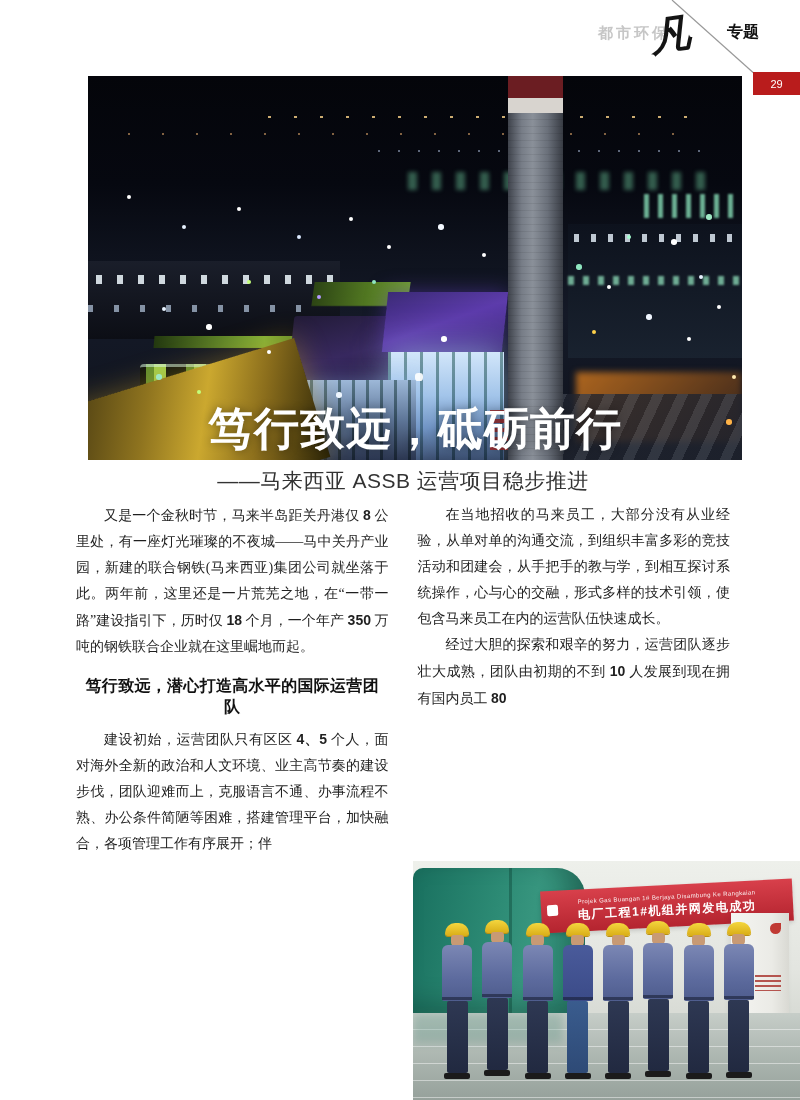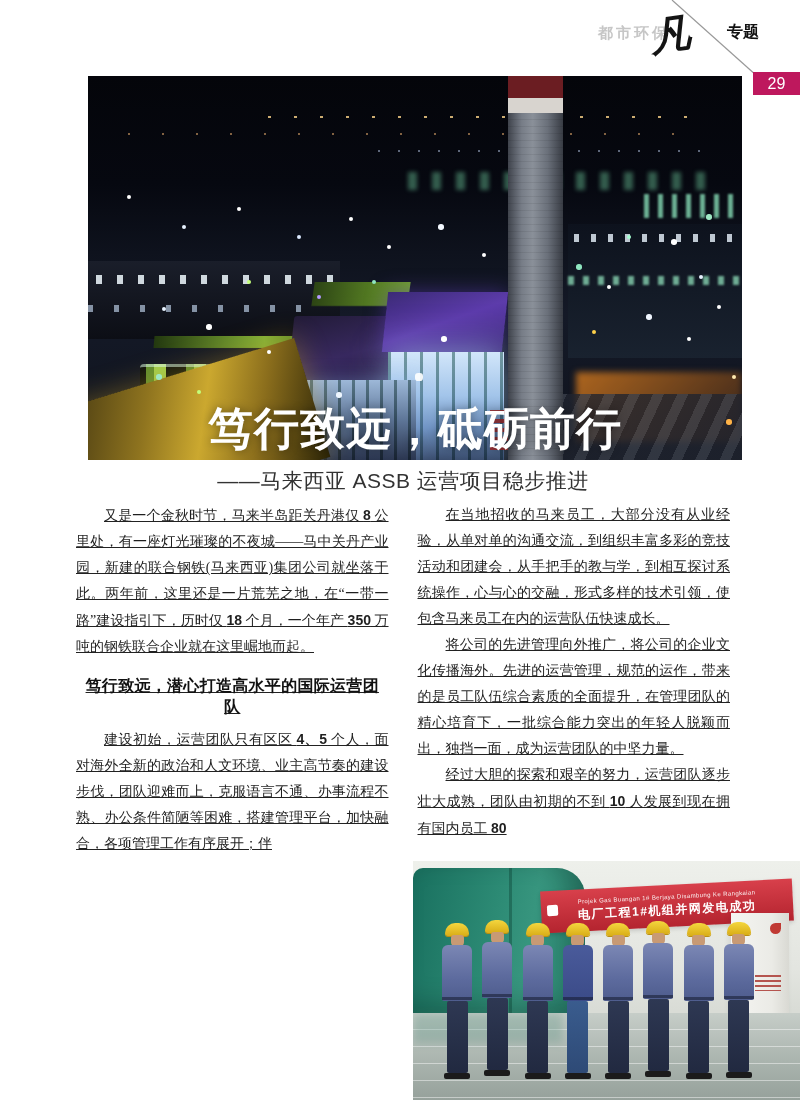--- a/index.html
+++ b/index.html
@@ -8,22 +8,22 @@
     overflow:hidden;font-family:"Liberation Serif","DejaVu Serif",serif;color:#222;
   }
   
   .hdr-logo{position:absolute;left:598px;top:24px;font-family:"Liberation Sans","DejaVu Sans",sans-serif;
     font-size:15px;letter-spacing:3px;color:#c6c6c6;font-weight:700;}
   .hdr-mark{position:absolute;left:650px;top:8px;font-size:40px;color:#141414;
     font-family:"DejaVu Serif",serif;font-style:italic;transform:rotate(-8deg);font-weight:700;}
   .hdr-line{position:absolute;left:0;top:0;pointer-events:none;}
   .hdr-section{position:absolute;left:727px;top:22px;font-family:"Liberation Sans","DejaVu Sans",sans-serif;
     font-size:16px;font-weight:700;color:#111;}
-  .hdr-pagebox{position:absolute;left:753px;top:72px;width:47px;height:23px;background:#be185d;
-    color:#fff;font-family:"Liberation Sans","DejaVu Sans",sans-serif;font-size:16px;
+  .hdr-pagebox{position:absolute;left:753px;top:72px;width:47px;height:23px;background:#b91c1c;
+    color:#fff;font-family:"Liberation Sans","DejaVu Sans",sans-serif;font-size:11px;
     display:flex;align-items:center;justify-content:center;}
   
   .hero{position:absolute;left:88px;top:76px;width:654px;height:384px;overflow:hidden;
     background:linear-gradient(180deg,#04050a 0%,#060810 28%,#0e121d 46%,#141927 62%,#0f131c 100%);}
   .hero *{position:absolute;}
   .hl1{left:180px;top:40px;width:430px;height:2px;
     background:repeating-linear-gradient(90deg,rgba(255,214,140,.8) 0 3px,transparent 3px 26px);filter:blur(.4px);}
   .hl2{left:40px;top:57px;width:560px;height:2px;
     background:repeating-linear-gradient(90deg,rgba(255,190,120,.5) 0 2px,transparent 2px 34px);filter:blur(.4px);}
   .hl3{left:290px;top:74px;width:340px;height:2px;
@@ -90,21 +90,21 @@
   .chimney .band-red{top:0;height:22px;background:#6b1d22;}
   .chimney .band-white{top:22px;height:15px;background:#d8d4cf;}
   .chimney .tex{top:37px;height:347px;width:100%;
     background:repeating-linear-gradient(180deg,transparent 0 6px,rgba(0,0,0,.07) 6px 7px);}
   .hero-title{left:0;bottom:1px;width:100%;text-align:center;color:#fff;
     font-family:"Liberation Sans","DejaVu Sans",sans-serif;font-weight:700;font-size:45px;
     letter-spacing:1px;text-shadow:0 0 10px rgba(0,0,0,.4);}
   
   .subtitle{position:absolute;left:76px;top:467px;width:654px;text-align:center;
     font-family:"Liberation Sans","DejaVu Sans",sans-serif;font-size:21px;color:#333;letter-spacing:.5px;}
-  .cols{position:absolute;left:76px;top:502px;width:654px;display:flex;gap:29px;text-decoration:underline;}
+  .cols{position:absolute;left:76px;top:502px;width:654px;display:flex;gap:29px;}
   .col{flex:1;}
   .col p{margin:0;font-size:14px;line-height:26px;text-align:justify;text-indent:2em;color:#1f1f1f;}
   .col p.cont{text-indent:0;}
   .col p b{font-family:"Liberation Sans","DejaVu Sans",sans-serif;font-weight:700;}
   .col h3{margin:16px 8px 8px;text-align:center;font-family:"Liberation Sans","DejaVu Sans",sans-serif;
     font-size:16px;font-weight:700;color:#111;letter-spacing:.3px;}
   
   .team{position:absolute;left:413px;top:861px;width:387px;height:239px;overflow:hidden;
     background:linear-gradient(180deg,#eef0eb 0%,#e3e5e0 45%,#d9dcd6 62%);}
   .team *{position:absolute;}
@@ -192,21 +192,20 @@
   <div class="subtitle">——马来西亚 ASSB 运营项目稳步推进</div>
 
   <div class="cols">
     <div class="col">
       <p>又是一个金秋时节，马来半岛距关丹港仅 <b>8</b> 公里处，有一座灯光璀璨的不夜城——马中关丹产业园，新建的联合钢铁(马来西亚)集团公司就坐落于此。两年前，这里还是一片荒芜之地，在“一带一路”建设指引下，历时仅 <b>18</b> 个月，一个年产 <b>350</b> 万吨的钢铁联合企业就在这里崛地而起。</p>
       <h3>笃行致远，潜心打造高水平的国际运营团队</h3>
       <p>建设初始，运营团队只有区区 <b>4、5</b> 个人，面对海外全新的政治和人文环境、业主高节奏的建设步伐，团队迎难而上，克服语言不通、办事流程不熟、办公条件简陋等困难，搭建管理平台，加快融合，各项管理工作有序展开；伴</p>
     </div>
     <div class="col">
       <p>在当地招收的马来员工，大部分没有从业经验，从单对单的沟通交流，到组织丰富多彩的竞技活动和团建会，从手把手的教与学，到相互探讨系统操作，心与心的交融，形式多样的技术引领，使包含马来员工在内的运营队伍快速成长。</p>
-      <p>将公司的先进管理向外推广，将公司的企业文化传播海外。先进的运营管理，规范的运作，带来的是员工队伍综合素质的全面提升，在管理团队的精心培育下，一批综合能力突出的年轻人脱颖而出，独挡一面，成为运营团队的中坚力量。</p>
       <p>经过大胆的探索和艰辛的努力，运营团队逐步壮大成熟，团队由初期的不到 <b>10</b> 人发展到现在拥有国内员工 <b>80</b></p>
     </div>
   </div>
 
   <figure class="team" style="margin:0">
     <i class="t-machine"></i>
     <div class="t-banner">
       <i class="blogo"></i>
       <span class="bl1">Projek Gas Buangan 1# Berjaya Disambung Ke Rangkaian</span>
       <span class="bl2">电厂工程1#机组并网发电成功</span>

